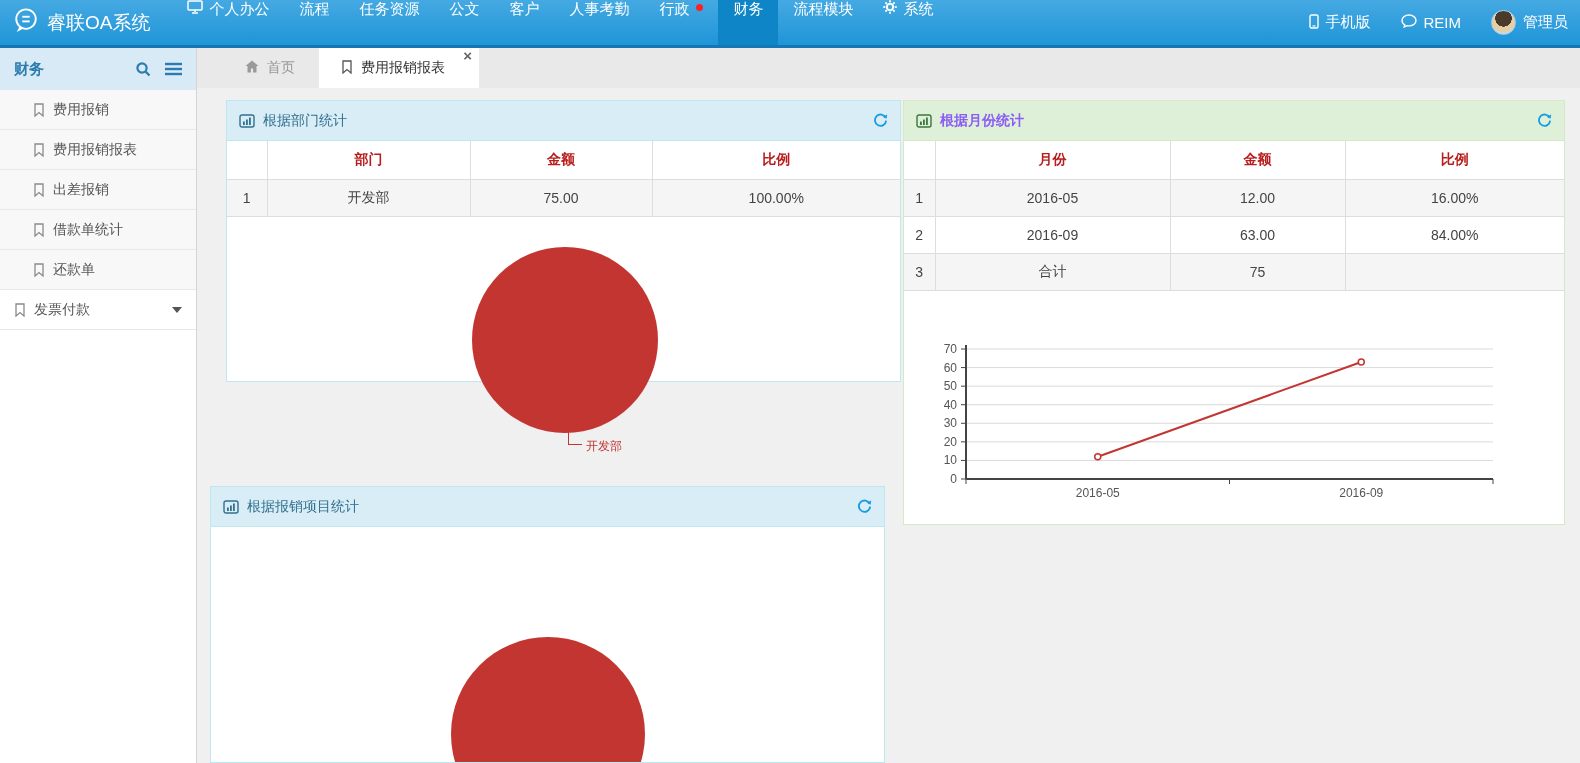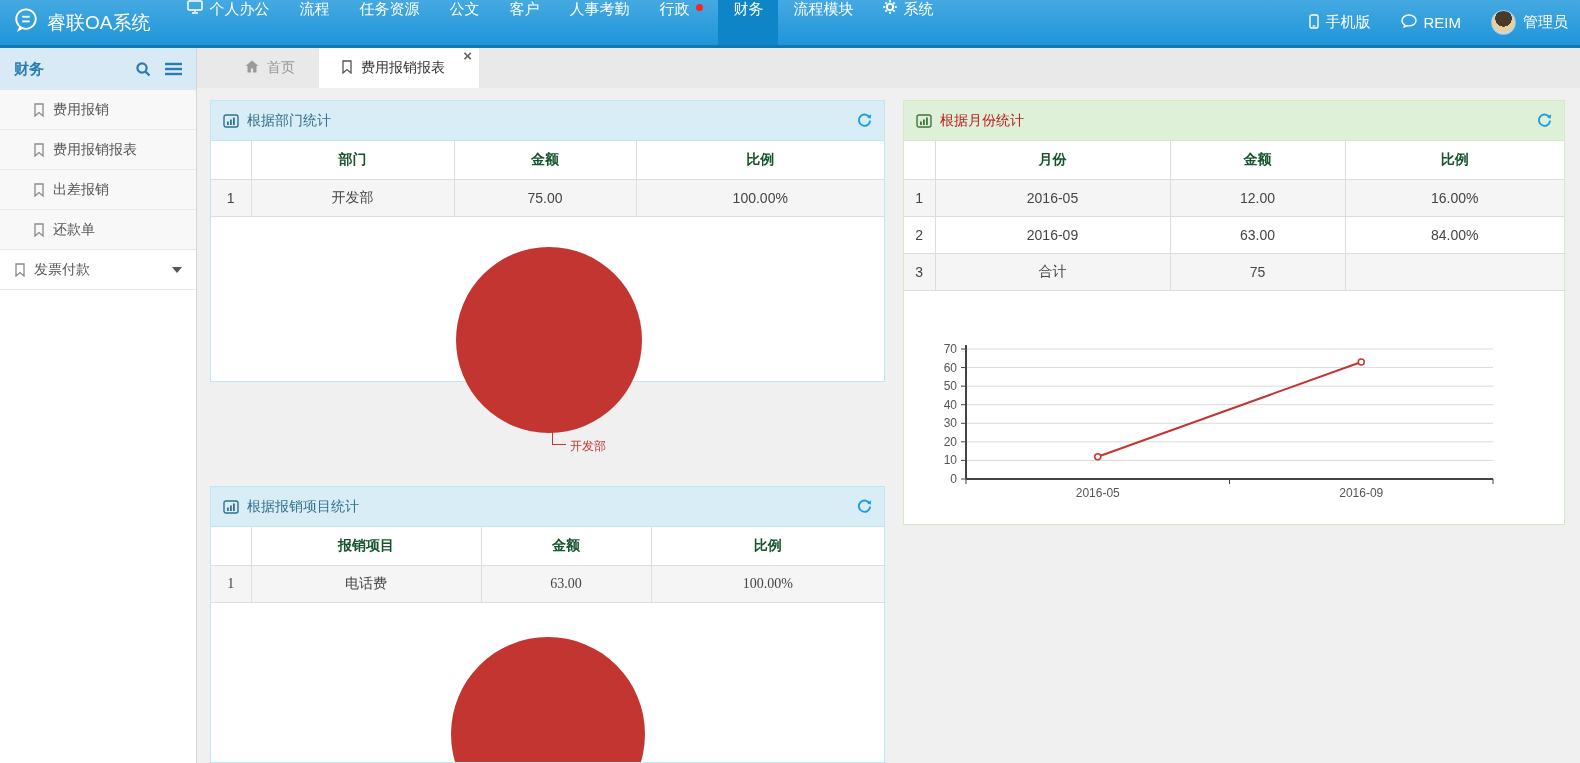--- a/index.html
+++ b/index.html
@@ -46,32 +46,32 @@
   .tab.active { background:#fff; color:#333; position:relative; padding:0 34px 0 22px; }
   .tab-close { position:absolute; top:1px; right:7px; font-size:15px; font-weight:bold;
     color:#666; line-height:14px; cursor:pointer; }
 
   
   .panel { position:absolute; background:#fff; border:1px solid; }
   .panel.info    { border-color:#bce8f1; }
   .panel.success { border-color:#d6e9c6; }
   .panel-header { height:40px; display:flex; align-items:center; gap:8px; padding:0 12px; font-size:14px; }
   .info    .panel-header { background:#d9edf7; color:#31708f; border-bottom:1px solid #bce8f1; }
-  .success .panel-header { background:#dff0d8; color:#b91c1c; border-bottom:1px solid #d6e9c6; }
+  .success .panel-header { background:#dff0d8; color:#8b5cf6; border-bottom:1px solid #d6e9c6;font-weight:bold; }
   .panel-icon { display:flex; align-items:center; }
   .refresh-btn { margin-left:auto; color:#1b9de2; cursor:pointer; display:flex; align-items:center; }
 
   table { width:100%; border-collapse:collapse; table-layout:fixed; }
   th, td { text-align:center; font-size:14px; border-bottom:1px solid #ddd; border-right:1px solid #ddd; }
-  th { height:38px; font-weight:bold; color:#14532d; }
+  th { height:38px; font-weight:bold; color:#b91c1c; }
   td { height:37px; color:#444; }
   th:last-child, td:last-child { border-right:none; }
   tr.striped td { background:#f5f5f5; }
 
-  #panel-dept  { left:210px; top:100px; width:675px; height:282px; }
+  #panel-dept  { left:226px; top:100px; width:675px; height:282px; }
   #panel-item  { left:210px; top:486px; width:675px; height:277px; overflow:hidden;font-family:Liberation Serif, serif; }
   #panel-month { left:903px; top:100px; width:662px; height:425px; }
 
   .pie { position:absolute; border-radius:50%; background:#c23531; }
   #pie-dept { left:245px; top:146px; width:186px; height:186px; }
   #pie-item { left:240px; top:150px; width:194px; height:194px; }
   .pie-connector { position:absolute; left:341px; top:331px; width:14px; height:13px;
     border-left:1px solid #c23531; border-bottom:1px solid #c23531; }
   .pie-label { position:absolute; left:359px; top:337px; font-size:12px; color:#c23531; }
 
@@ -206,20 +206,28 @@
         </svg>
       </span>
     <span>出差报销</span>
   </div>
   <div class="side-item sub">
     <span class="side-icon">
         <svg width="12" height="14" viewBox="0 0 12 14">
           <path d="M2 1h8v12L6 9.6 2 13z" fill="none" stroke="#8a8a8a" stroke-width="1.3"></path>
         </svg>
       </span>
+    <span>借款单统计</span>
+  </div>
+  <div class="side-item sub">
+    <span class="side-icon">
+        <svg width="12" height="14" viewBox="0 0 12 14">
+          <path d="M2 1h8v12L6 9.6 2 13z" fill="none" stroke="#8a8a8a" stroke-width="1.3"></path>
+        </svg>
+      </span>
     <span>还款单</span>
   </div>
   <div class="side-item">
     <span class="side-icon">
         <svg width="12" height="14" viewBox="0 0 12 14">
           <path d="M2 1h8v12L6 9.6 2 13z" fill="none" stroke="#8a8a8a" stroke-width="1.3"></path>
         </svg>
       </span>
     <span>发票付款</span>
     <span class="caret down"></span>
@@ -300,44 +308,20 @@
         </svg>
       </span>
     <span>根据报销项目统计</span>
     <span class="refresh-btn">
         <svg width="15" height="15" viewBox="0 0 16 16">
           <path d="M13.5 5.2A6 6 0 1 0 14 8.2" fill="none" stroke="#1b9de2" stroke-width="2"></path>
           <path d="M15.2 1.6l-.7 4.6-4-2.1z" fill="#1b9de2"></path>
         </svg>
       </span>
   </div>
-  <table>
-    <colgroup>
-        <col style="width:40px">
-        <col style="width:230px">
-        <col style="width:170px">
-        <col>
-      </colgroup>
-    <thead>
-      <tr>
-        <th></th>
-        <th>报销项目</th>
-        <th>金额</th>
-        <th>比例</th>
-      </tr>
-    </thead>
-    <tbody>
-      <tr class="striped">
-        <td>1</td>
-        <td>电话费</td>
-        <td>63.00</td>
-        <td>100.00%</td>
-      </tr>
-    </tbody>
-  </table>
   <div class="pie" id="pie-item" style="background: rgb(194, 53, 49);"></div>
 </section>
 
 <section class="panel success" id="panel-month">
   <div class="panel-header">
     <span class="panel-icon">
         <svg width="16" height="14" viewBox="0 0 16 14">
           <rect x="1" y="1" width="14" height="12" rx="2" fill="none" stroke="#3c763d" stroke-width="1.4"></rect>
           <rect x="4" y="7.5" width="1.8" height="3.5" fill="#3c763d"></rect>
           <rect x="7" y="5.5" width="1.8" height="5.5" fill="#3c763d"></rect>

